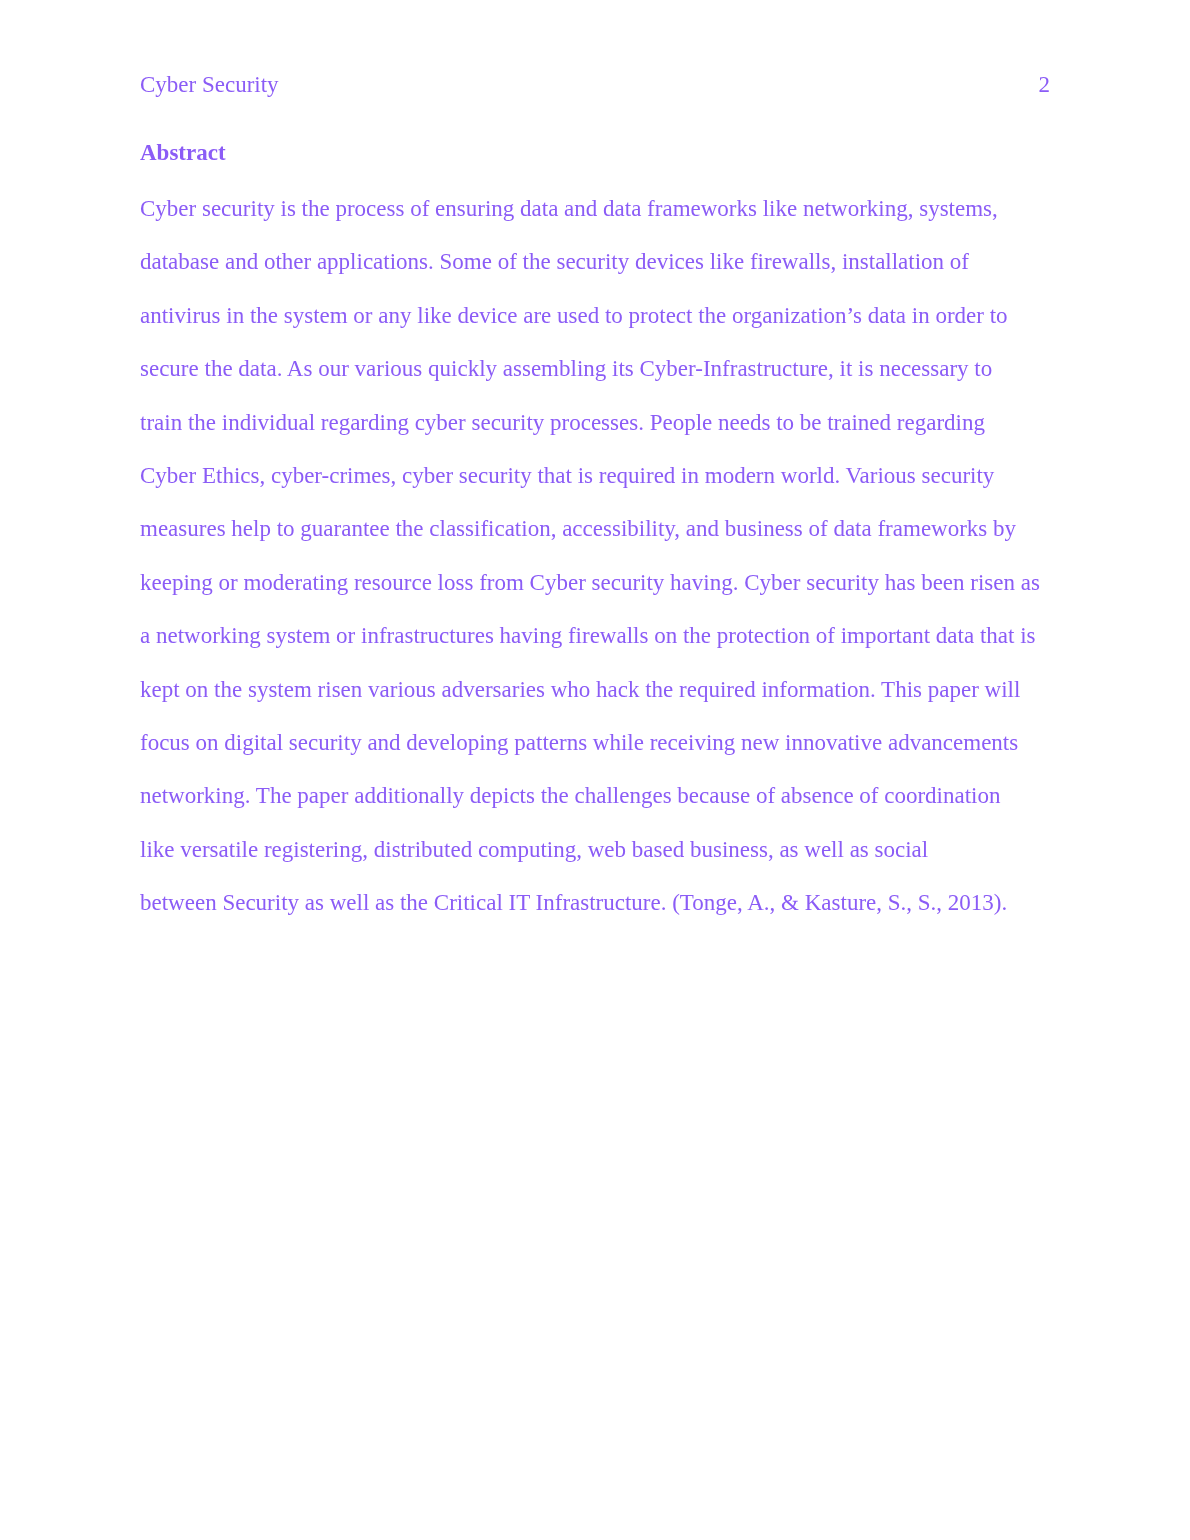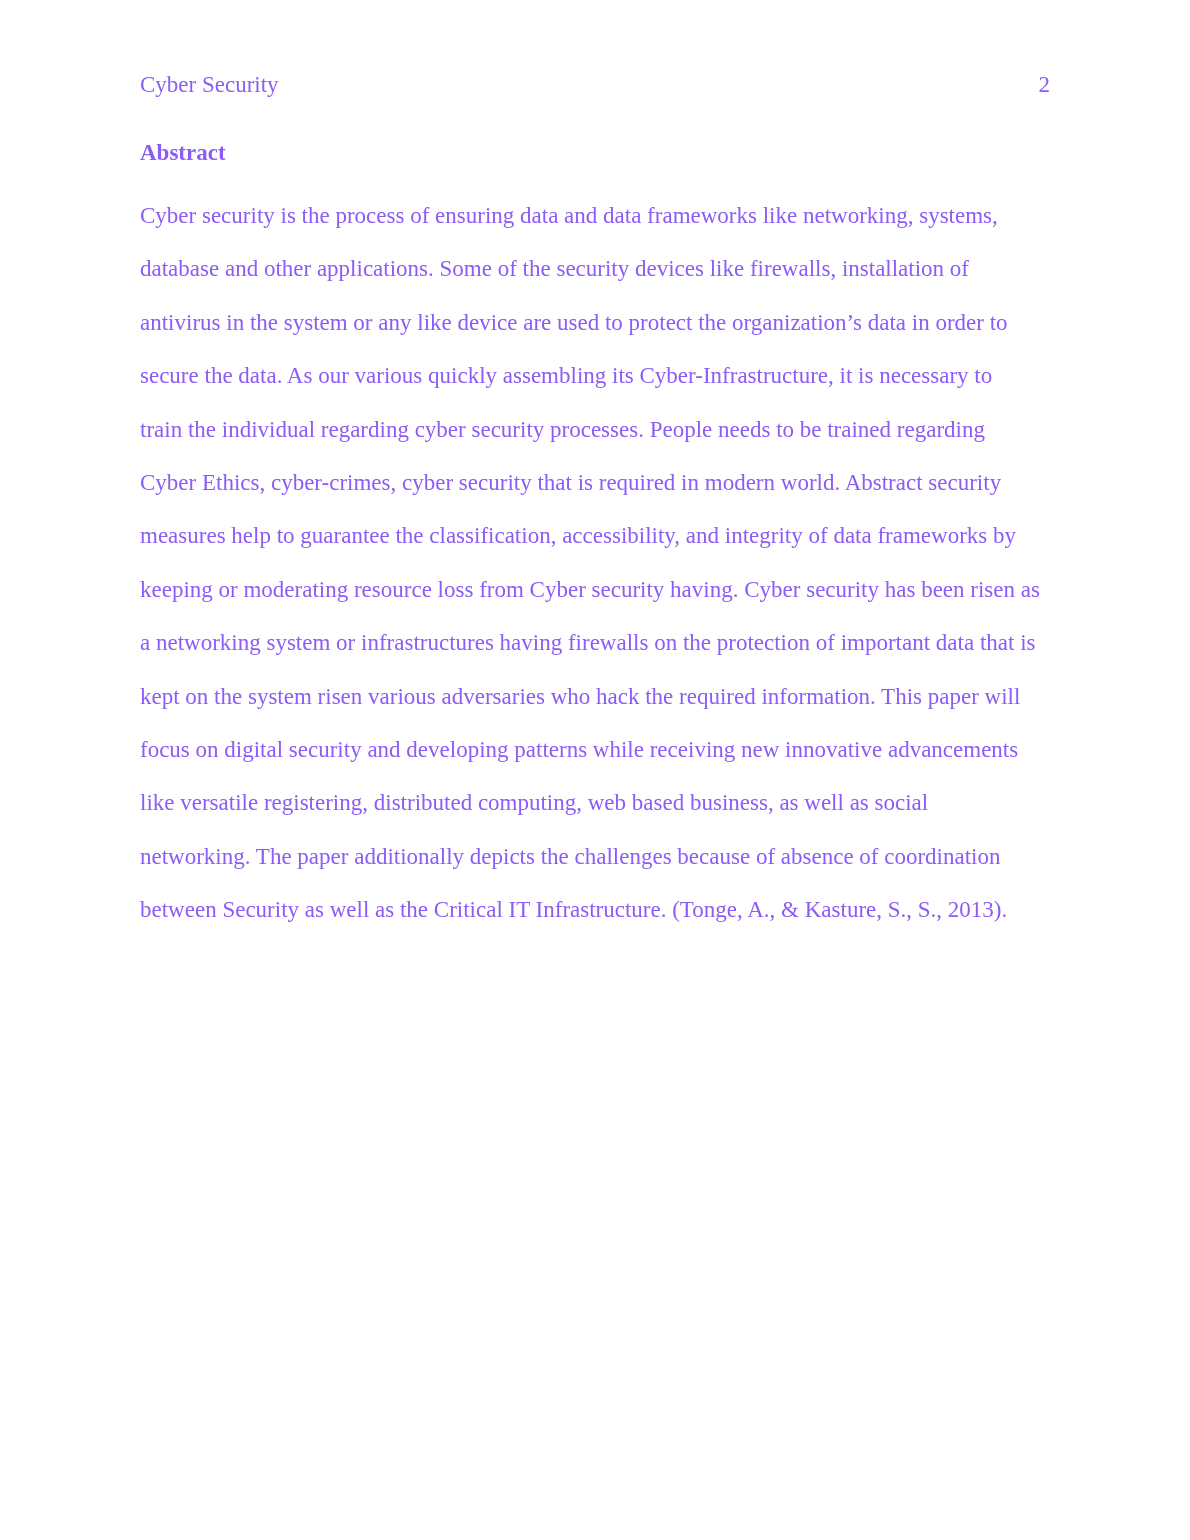--- a/index.html
+++ b/index.html
@@ -33,21 +33,21 @@
     position: absolute;
     top: 139px;
     left: 140px;
     right: 140px;
     font-size: 23px;
     font-weight: bold;
     line-height: 27px;
   }
   .body-text {
     position: absolute;
-    top: 189px;
+    top: 182px;
     left: 140px;
     right: 130px;
     font-size: 23px;
   }
   .body-line {
     line-height: 53.4px;
     white-space: nowrap;
     text-align: left;
   }
 </style>
@@ -62,24 +62,24 @@
   </div>
 
   <div class="section-title">Abstract</div>
 
   <div class="body-text">
     <div class="body-line">Cyber security is the process of ensuring data and data frameworks like networking, systems,</div>
     <div class="body-line">database and other applications. Some of the security devices like firewalls, installation of</div>
     <div class="body-line">antivirus in the system or any like device are used to protect the organization’s data in order to</div>
     <div class="body-line">secure the data. As our various quickly assembling its Cyber-Infrastructure, it is necessary to</div>
     <div class="body-line">train the individual regarding cyber security processes. People needs to be trained regarding</div>
-    <div class="body-line">Cyber Ethics, cyber-crimes, cyber security that is required in modern world. Abstract security</div>
-    <div class="body-line">measures help to guarantee the classification, accessibility, and integrity of data frameworks by</div>
+    <div class="body-line">Cyber Ethics, cyber-crimes, cyber security that is required in modern world. Various security</div>
+    <div class="body-line">measures help to guarantee the classification, accessibility, and business of data frameworks by</div>
     <div class="body-line">keeping or moderating resource loss from Cyber security having. Cyber security has been risen as</div>
     <div class="body-line">a networking system or infrastructures having firewalls on the protection of important data that is</div>
     <div class="body-line">kept on the system risen various adversaries who hack the required information. This paper will</div>
     <div class="body-line">focus on digital security and developing patterns while receiving new innovative advancements</div>
+    <div class="body-line">networking. The paper additionally depicts the challenges because of absence of coordination</div>
     <div class="body-line">like versatile registering, distributed computing, web based business, as well as social</div>
-    <div class="body-line">networking. The paper additionally depicts the challenges because of absence of coordination</div>
     <div class="body-line">between Security as well as the Critical IT Infrastructure. (Tonge, A., &amp; Kasture, S., S., 2013).</div>
   </div>
 
 </div>
 
 </body></html>

